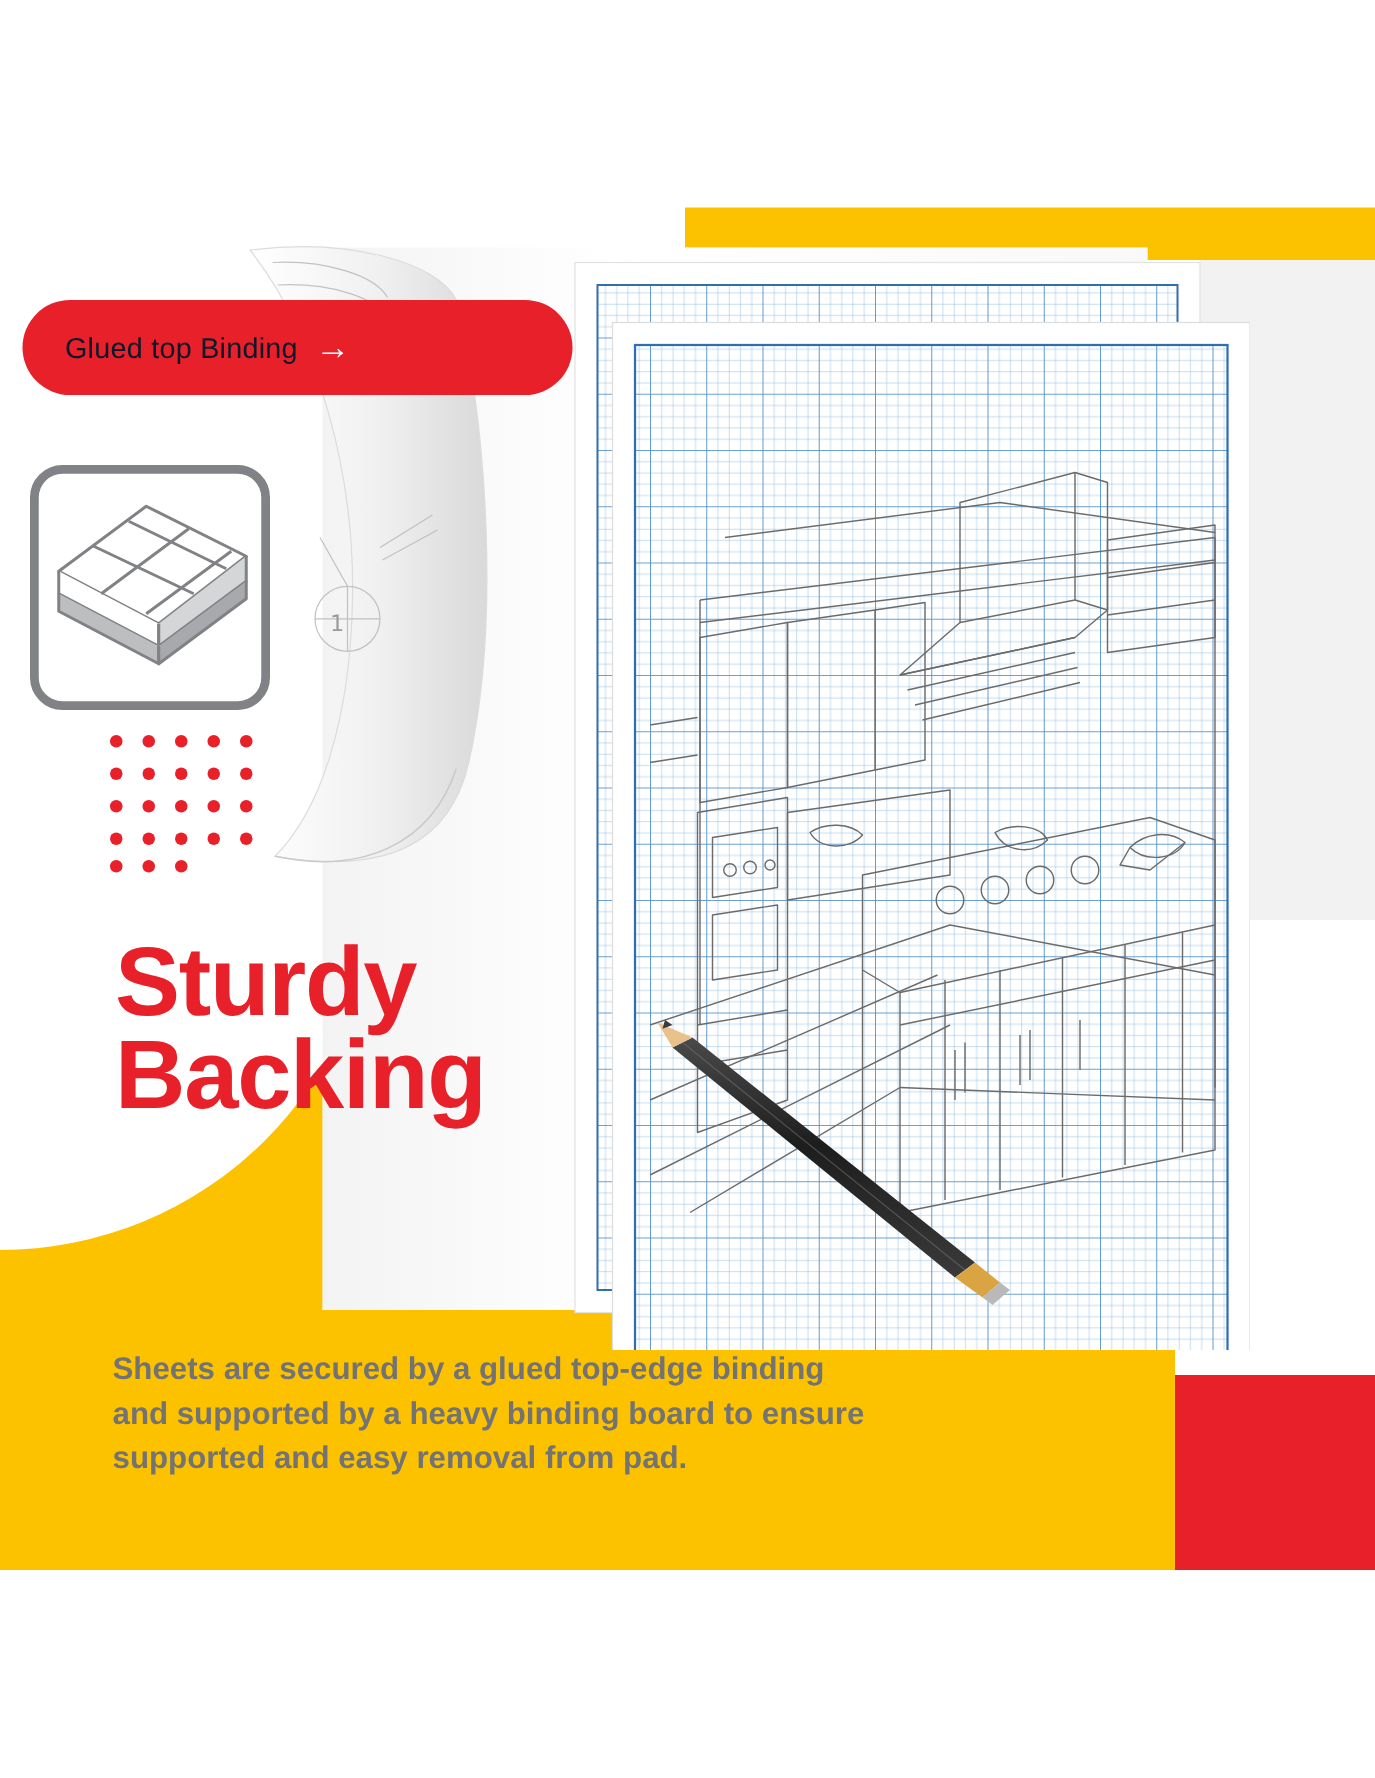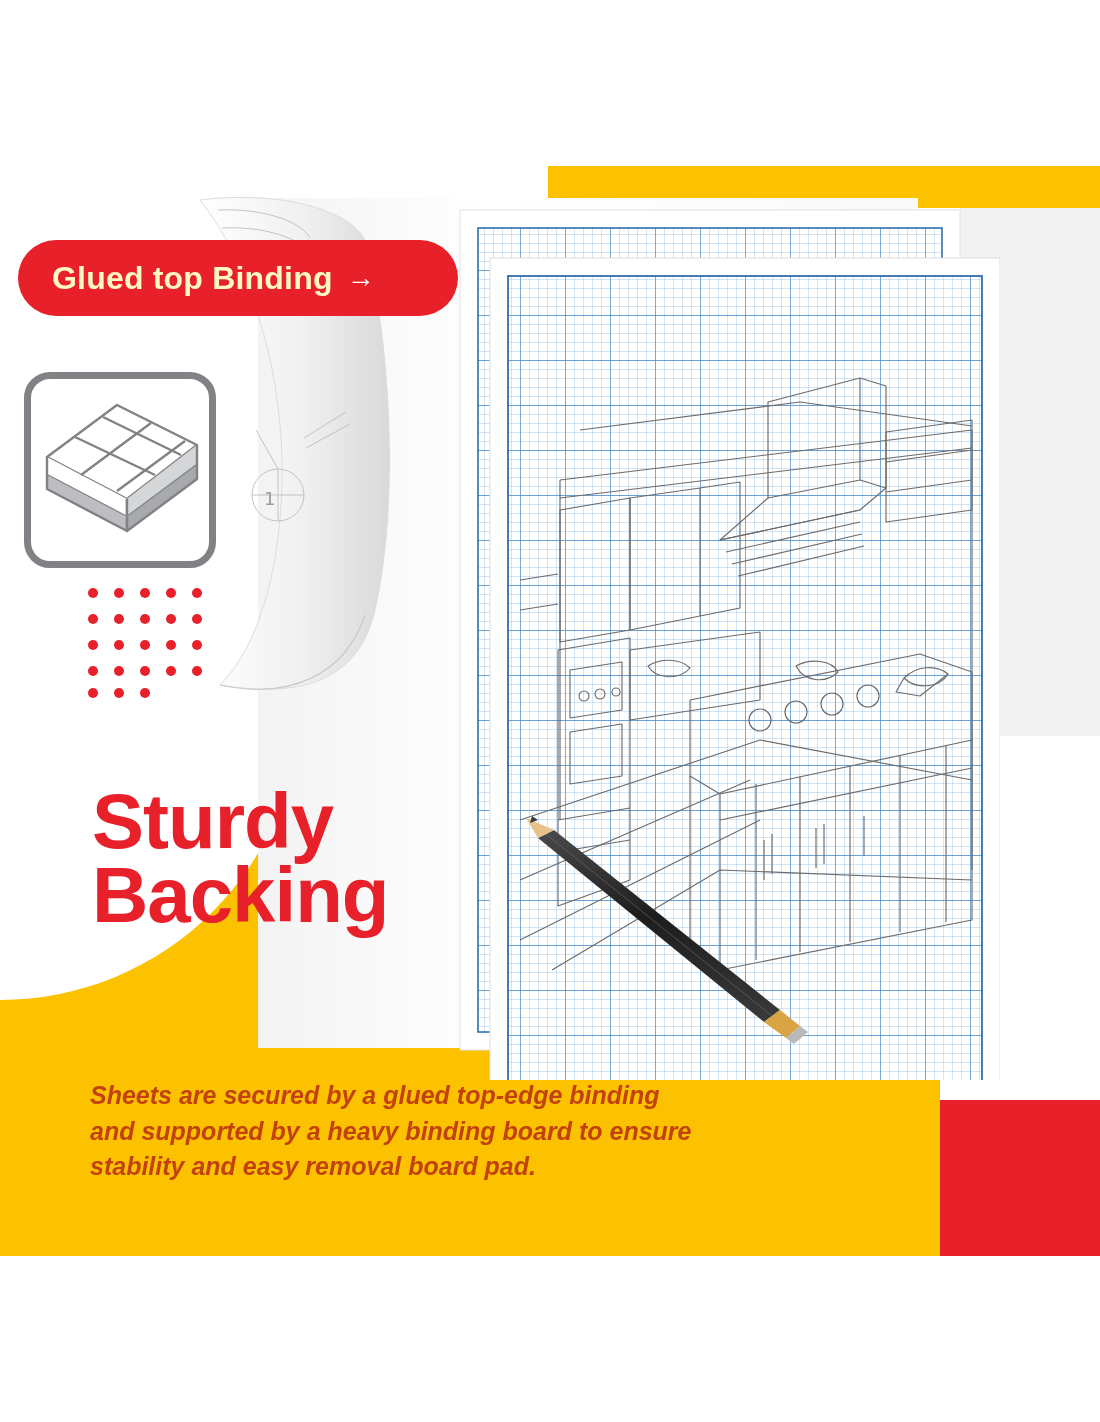--- a/index.html
+++ b/index.html
@@ -87,23 +87,23 @@
     height: 76px;
     min-width: 440px;
     background: #E8202A;
     border-radius: 38px;
     display: flex;
     align-items: center;
     padding: 0 26px 0 34px;
     box-sizing: border-box;
   }
   .pill-text {
-    color: #fef9c3;
-    font-size: 32px;
-    font-weight: bold;
+    color: #0f172a;
+    font-size: 23px;
+    font-weight: normal;
     letter-spacing: 0.2px;
     white-space: nowrap;
   }
   .pill-arrow {
     color: #ffffff;
     font-size: 28px;
     margin-left: 14px;
     line-height: 1;
   }
 
@@ -141,35 +141,33 @@
   .headline {
     position: absolute;
     left: 92px;
     top: 748px;
     width: 560px;
     color: #E8202A;
     font-size: 78px;
     font-weight: bold;
     line-height: 0.95;
     letter-spacing: -1px;
-    margin-top: 36px;
   }
   .headline div { white-space: nowrap; }
 
   
   .body-copy {
     position: absolute;
     left: 90px;
     top: 1078px;
     width: 760px;
-    color: #c2410c;
+    color: #737373;
     font-size: 25px;
     font-weight: bold;
     line-height: 1.42;
-    font-style: italic;
   }
 
   
   .photo {
     position: absolute;
     left: 160px;
     top: 180px;
     width: 840px;
     height: 900px;
   }
@@ -364,16 +362,16 @@
   </div>
 
   <div class="headline">
     <div>Sturdy</div>
     <div>Backing</div>
   </div>
 
   <div class="body-copy">
     <div>Sheets are secured by a glued top-edge binding</div>
     <div>and supported by a heavy binding board to ensure</div>
-    <div>stability and easy removal board pad.</div>
+    <div>supported and easy removal from pad.</div>
   </div>
 
 </div>
 
 </body></html>

